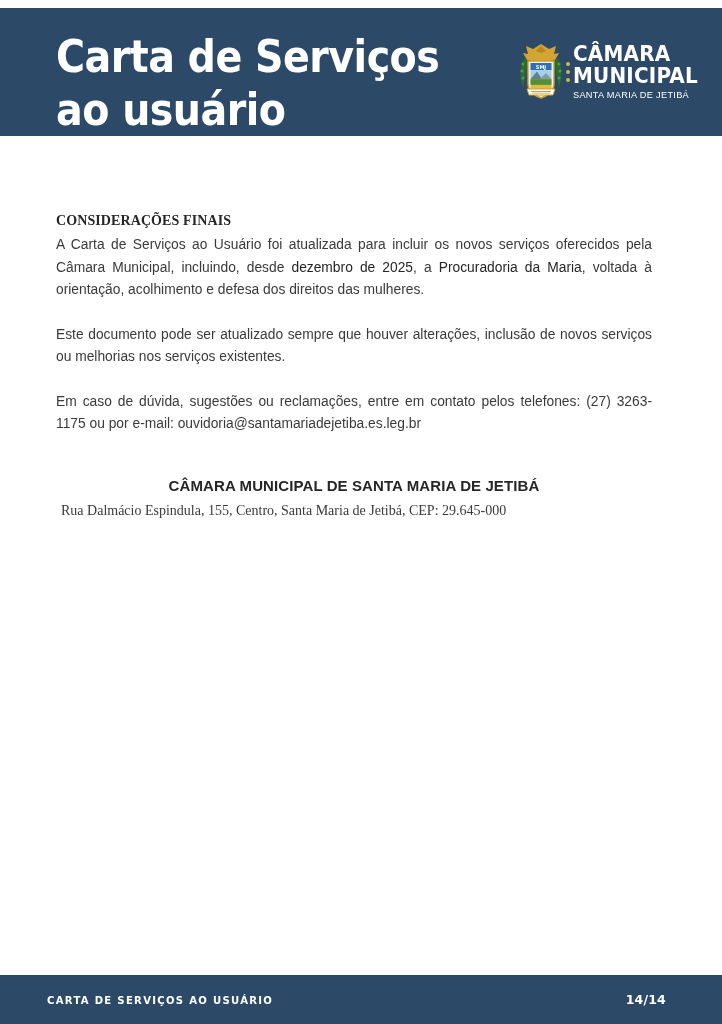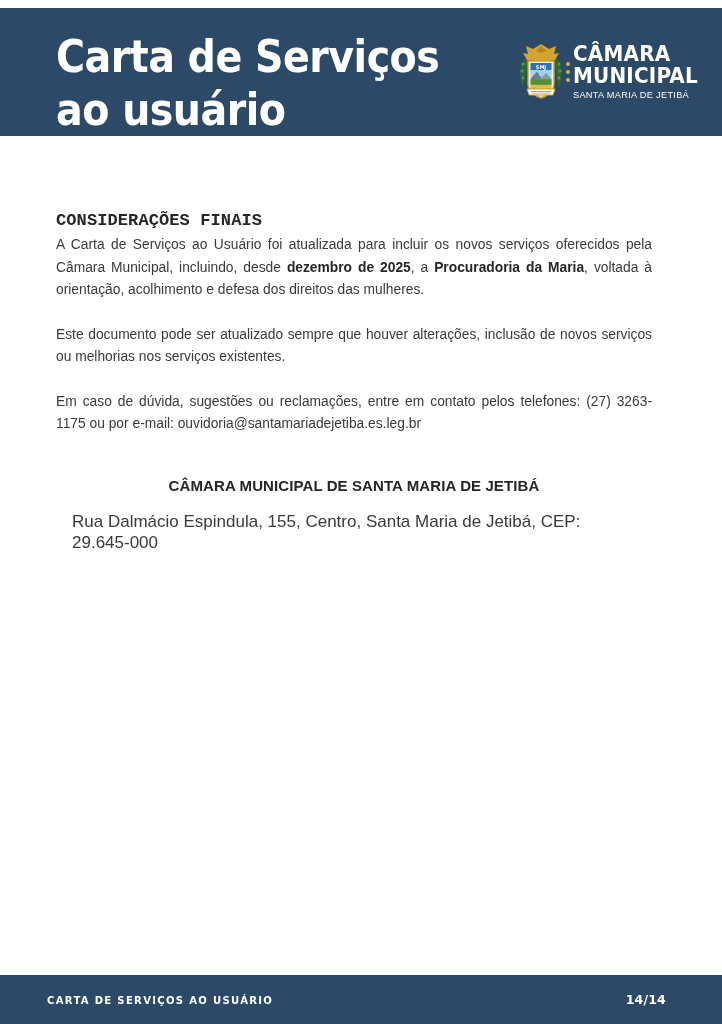--- a/index.html
+++ b/index.html
@@ -97,55 +97,55 @@
 
   
   .content {
     position: absolute;
     left: 56px;
     top: 212px;
     width: 596px;
     color: #3a3a3a;
   }
   .section-heading {
-    font-family: Liberation Mono, monospace;
-    font-weight: bold;
-    font-size: 17px;
+    font-family: Liberation Serif, serif;
+    font-weight: bold;
+    font-size: 14px;
     letter-spacing: 0.1px;
     color: #262626;
     margin: 0 0 4px 0;
     line-height: 18px;
   }
   .para {
     font-family: "Liberation Sans", sans-serif;
     font-size: 13.8px;
     line-height: 22.5px;
     text-align: justify;
     margin: 0;
     color: #3a3a3a;
   }
-  .para b { font-weight: bold; color: #262626; }
+  .para b { font-weight: normal; color: #262626; }
   .gap-1 { height: 22px; }
   .gap-2 { height: 22px; }
   .gap-3 { height: 40px; }
   .addr-heading {
     font-family: "Liberation Sans", sans-serif;
     font-weight: bold;
     font-size: 15px;
     color: #262626;
     margin: 0 0 3px 0;
     line-height: 19px;
     letter-spacing: 0.1px;
     text-align: center;
   }
   .addr-line {
-    font-family: Liberation Sans, sans-serif;
-    font-size: 17px;
+    font-family: Liberation Serif, serif;
+    font-size: 14px;
     line-height: 21px;
-    margin: 16px;
+    margin: 5px;
     color: #3a3a3a;
   }
 
   
   .footer-band {
     position: absolute;
     left: 0;
     bottom: 0;
     width: 722px;
     height: 49px;

